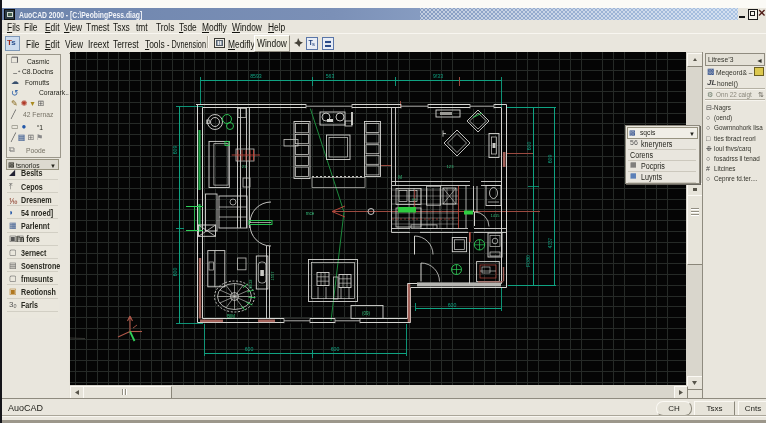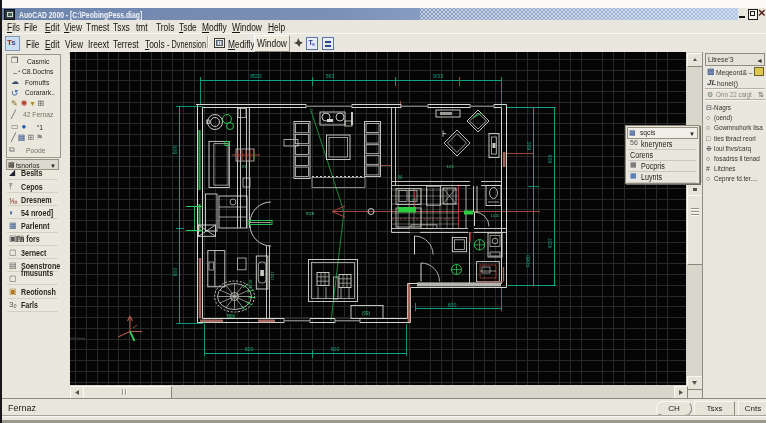--- a/index.html
+++ b/index.html
@@ -80,21 +80,21 @@
 
 <div class="abs" style="left:2px;top:52px;width:67px;height:347px;background:#e9e6dd;"></div>
 <div class="abs" id="palette1" style="left:6px;top:54px;width:53px;height:102px;border:1px solid #9b978a;background:#eae7dd;font-size:8px;color:#26261e;">
     <div class="abs txt" style="left: 4px; top: 1px; font-size: 8px;"><span style="font-size:8px;color:#2a2a33;">❐</span></div>
     <div class="abs txt" style="left: 20px; top: 1.5px;"><span class="cx">Casmic</span></div>
     <div class="abs txt" style="left: 6px; top: 11.5px; font-size: 8px;"><span style="font-size:8px;color:#444;">−⁺</span></div>
     <div class="abs txt" style="left: 15px; top: 12px;"><span class="cx">C8.Doctns</span></div>
     <div class="abs txt" style="left: 4px; top: 22px; font-size: 8px;"><span style="font-size:8px;color:#39506e;">☁</span></div>
     <div class="abs txt" style="left: 18px; top: 22.5px;"><span class="cx">Fomutts</span></div>
     <div class="abs txt" style="left: 4px; top: 32.5px; font-size: 8px;"><span style="font-size:9px;color:#2b5fa8;">↺</span></div>
-    <div class="abs txt" style="left: 18px; top: 33px;"><span class="cx">Corarark..</span></div>
+    <div class="abs txt" style="left: 32px; top: 33px;"><span class="cx">Corarark..</span></div>
     <div class="abs txt" style="left: 4px; top: 44px; font-size: 8px;"><span style="color:#8a6b20;">✎</span><span style="color:#b03a28;margin-left:3px;">✺</span><span style="color:#a98a1f;margin-left:3px;">▾</span><span style="color:#555;margin-left:3px;">⊞</span></div>
     <div class="abs txt" style="left: 4px; top: 54.5px; font-size: 8px;"><span style="color:#555;">╱</span></div>
     <div class="abs txt" style="left: 16px; top: 55px; color: rgb(117, 113, 100);"><span class="cx">42 Fernaz</span></div>
     <div class="abs txt" style="left: 4px; top: 67px; font-size: 8px;"><span style="color:#6b6b5f;">▭</span><span style="color:#2458a8;margin-left:3px;">●</span></div>
     <div class="abs txt" style="left: 30px; top: 67.5px;"><span class="cx">“1</span></div>
     <div class="abs txt" style="left: 4px; top: 78px; font-size: 8px;"><span style="color:#555;">╱</span><span style="color:#3a5a90;margin-left:2px;">▦</span><span style="color:#666;margin-left:2px;">⊞</span><span style="color:#888;margin-left:2px;">⚑</span></div>
     <div class="abs txt" style="left: 2px; top: 90px; font-size: 8px;"><span style="color:#777;">⧉</span></div>
     <div class="abs txt" style="left: 19px; top: 90.5px; color: rgb(117, 113, 100);"><span class="cx">Poode</span></div>
   </div>
 <div class="abs" id="palette2" style="left:6px;top:159px;width:53px;height:159px;background:#eae7dd;font-size:8px;color:#26261e;">
@@ -120,21 +120,21 @@
     <div class="abs txt" style="left: 3px; top: 75.3px; font-size: 8px;"><span style="color:#555;">▣▤</span></div>
     <div class="abs txt" style="left: 10px; top: 75.3px;"><span class="cx" style="font-size:8.5px;font-weight:bold;color:#2a2a22;">I’n fors</span></div>
     <div class="abs txt" style="left: 1px; top: 85.8px; width: 51px; height: 1px; background: rgb(210, 207, 196);"></div>
     <div class="abs txt" style="left: 3px; top: 88.5px; font-size: 8px;"><span style="color:#555;">▢</span></div>
     <div class="abs txt" style="left: 15px; top: 88.5px;"><span class="cx" style="font-size:8.5px;font-weight:bold;color:#2a2a22;">3ernect</span></div>
     <div class="abs txt" style="left: 1px; top: 99px; width: 51px; height: 1px; background: rgb(210, 207, 196);"></div>
     <div class="abs txt" style="left: 3px; top: 101.7px; font-size: 8px;"><span style="color:#555;">▤</span></div>
     <div class="abs txt" style="left: 15px; top: 101.7px;"><span class="cx" style="font-size:8.5px;font-weight:bold;color:#2a2a22;">Soenstrone</span></div>
     <div class="abs txt" style="left: 1px; top: 112.2px; width: 51px; height: 1px; background: rgb(210, 207, 196);"></div>
     <div class="abs txt" style="left: 3px; top: 114.9px; font-size: 8px;"><span style="color:#555;">▢</span></div>
-    <div class="abs txt" style="left: 15px; top: 109px;"><span class="cx" style="font-size:8.5px;font-weight:bold;color:#2a2a22;">fmusunts</span></div>
+    <div class="abs txt" style="left: 15px; top: 115px;"><span class="cx" style="font-size:8.5px;font-weight:bold;color:#2a2a22;">fmusunts</span></div>
     <div class="abs txt" style="left: 1px; top: 125.4px; width: 51px; height: 1px; background: rgb(210, 207, 196);"></div>
     <div class="abs txt" style="left: 3px; top: 128.1px; font-size: 8px;"><span style="color:#b07820;">▣</span></div>
     <div class="abs txt" style="left: 15px; top: 128.1px;"><span class="cx" style="font-size:8.5px;font-weight:bold;color:#2a2a22;">Reotionsh</span></div>
     <div class="abs txt" style="left: 1px; top: 138.6px; width: 51px; height: 1px; background: rgb(210, 207, 196);"></div>
     <div class="abs txt" style="left: 3px; top: 141.3px; font-size: 8px;"><span style="color:#555;">3ₒ</span></div>
     <div class="abs txt" style="left: 15px; top: 141.3px;"><span class="cx" style="font-size:8.5px;font-weight:bold;color:#2a2a22;">Farls</span></div>
     <div class="abs txt" style="left: 1px; top: 151.8px; width: 51px; height: 1px; background: rgb(210, 207, 196);"></div>
   </div>
 
 <div class="abs" id="canvas" style="left:70px;top:52px;width:616px;height:333px;background:#050505;
@@ -493,21 +493,21 @@
     <div class="abs" style="left:4px;top:3px;width:4px;height:5px;background:#57544a;clip-path:polygon(100% 0,0 50%,100% 100%);"></div>
   </div>
 <div class="abs sbbtn" style="left:83px;top:386px;width:87px;height:11px;">
   <div class="abs" style="left:38px;top:2px;width:1px;height:6px;background:#938f83;box-shadow:3px 0 #938f83,1px 0 #fff,4px 0 #fff;"></div>
 </div>
 <div class="abs sbbtn" style="left:674px;top:386px;width:12px;height:11px;">
     <div class="abs" style="left:4px;top:3px;width:4px;height:5px;background:#57544a;clip-path:polygon(0 0,100% 50%,0 100%);"></div>
   </div>
 
 <div class="abs" style="left:0;top:398px;width:766px;height:25px;background:#e9e6dd;border-top:1px solid #8f8b7f;"></div>
-<div class="abs txt" style="left:8px;top:403px;font-size:9px;color:#23231d;">Fernaz</div>
+<div class="abs txt" style="left:8px;top:403px;font-size:9px;color:#23231d;">AuoCAD</div>
 <div class="abs sbtn" style="left:656px;top:401px;width:34px;height:13px;border-radius:7px;">CH</div>
 <div class="abs sbtn" style="left:694px;top:401px;width:39px;height:13px;">Tsxs</div>
 <div class="abs sbtn" style="left:738px;top:401px;width:28px;height:13px;">Cnts</div>
 <div class="abs" style="left:0;top:415px;width:766px;height:1px;background:#aaa699;"></div>
 <div class="abs" style="left:0;top:416px;width:766px;height:1px;background:#f8f6f0;"></div>
 <div class="abs" style="left:0;top:420px;width:766px;height:3px;background:#9c978b;"></div>
 
 <div class="abs" style="left:0;top:0;width:2px;height:423px;background:#15151a;"></div>
 
 <style>

